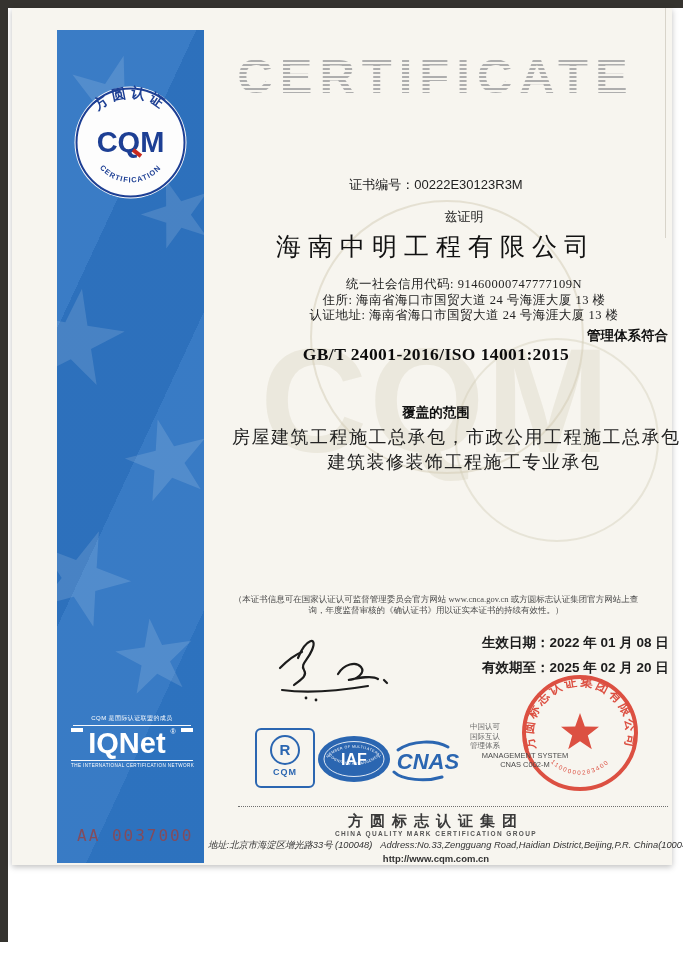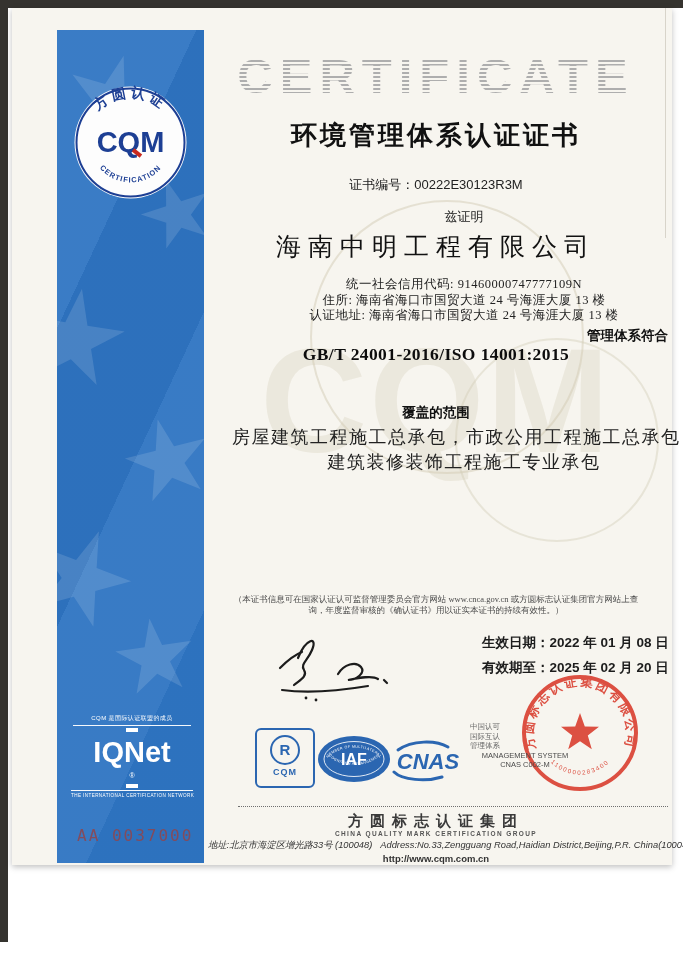--- a/index.html
+++ b/index.html
@@ -22,21 +22,21 @@
   .s2{width:72px;height:72px;left:84px;top:148px;transform:rotate(-18deg);}
   .s3{width:102px;height:102px;left:-34px;top:258px;transform:rotate(9deg);}
   .s4{width:86px;height:86px;left:68px;top:388px;transform:rotate(-14deg);}
   .s5{width:100px;height:100px;left:-26px;top:498px;transform:rotate(21deg);}
   .s6{width:80px;height:80px;left:58px;top:588px;transform:rotate(-8deg);}
   .cqm-logo{position:absolute;left:16px;top:55px;width:115px;height:115px;}
   
   .iqnet{position:absolute;left:10px;top:684px;width:130px;color:#fff;text-align:center;}
   .iqnet-note{font-size:6px;letter-spacing:.4px;border-bottom:1px solid rgba(255,255,255,.95);
               padding-bottom:2px;margin:0 6px;white-space:nowrap;overflow:hidden;}
-  .iqnet-main{display:flex;align-items:center;justify-content:center;gap:5px;margin-top:2px;flex-direction:column;}
+  .iqnet-main{display:flex;justify-content:center;gap:5px;margin-top:2px;}
   .iqnet-dash{width:12px;height:4px;background:#fff;}
   .iqnet-name{font-size:29px;font-weight:bold;letter-spacing:0;line-height:30px;}
   .iqnet-reg{font-size:7px;vertical-align:top;}
   .iqnet-tag{font-size:4.6px;letter-spacing:.4px;border-top:1px solid rgba(255,255,255,.95);
              margin:2px 4px 0;padding-top:2px;white-space:nowrap;}
   .serial{position:absolute;left:20px;top:796px;font-family:"DejaVu Sans Mono",monospace;
           font-size:16px;letter-spacing:2px;color:#8c4752;opacity:.9;}
   
   .content{position:absolute;left:192px;top:0;width:464px;height:857px;}
   .cline{position:absolute;left:0;width:100%;text-align:center;white-space:nowrap;}
@@ -135,21 +135,20 @@
           <span class="iqnet-dash"></span>
         </div>
         <div class="iqnet-tag">THE INTERNATIONAL CERTIFICATION NETWORK</div>
       </div>
 
       <div class="serial">AA 0037000</div>
     </div>
 
     <div class="content">
       <div class="cline banner">CERTIFICATE</div>
-      <div class="cline title">环境管理体系认证证书</div>
       <div class="cline certno">
         <span>证书编号：</span><span>00222E30123R3M</span>
       </div>
       <div class="cline certify">兹证明</div>
       <div class="cline company">海南中明工程有限公司</div>
       <div class="cline kai credit">统一社会信用代码: 91460000747777109N</div>
       <div class="cline kai resid">住所: 海南省海口市国贸大道 24 号海涯大厦 13 楼</div>
       <div class="cline kai caddr">认证地址: 海南省海口市国贸大道 24 号海涯大厦 13 楼</div>
       <div class="cline conform">管理体系符合</div>
       <div class="cline standard">GB/T 24001-2016/ISO 14001:2015</div>

